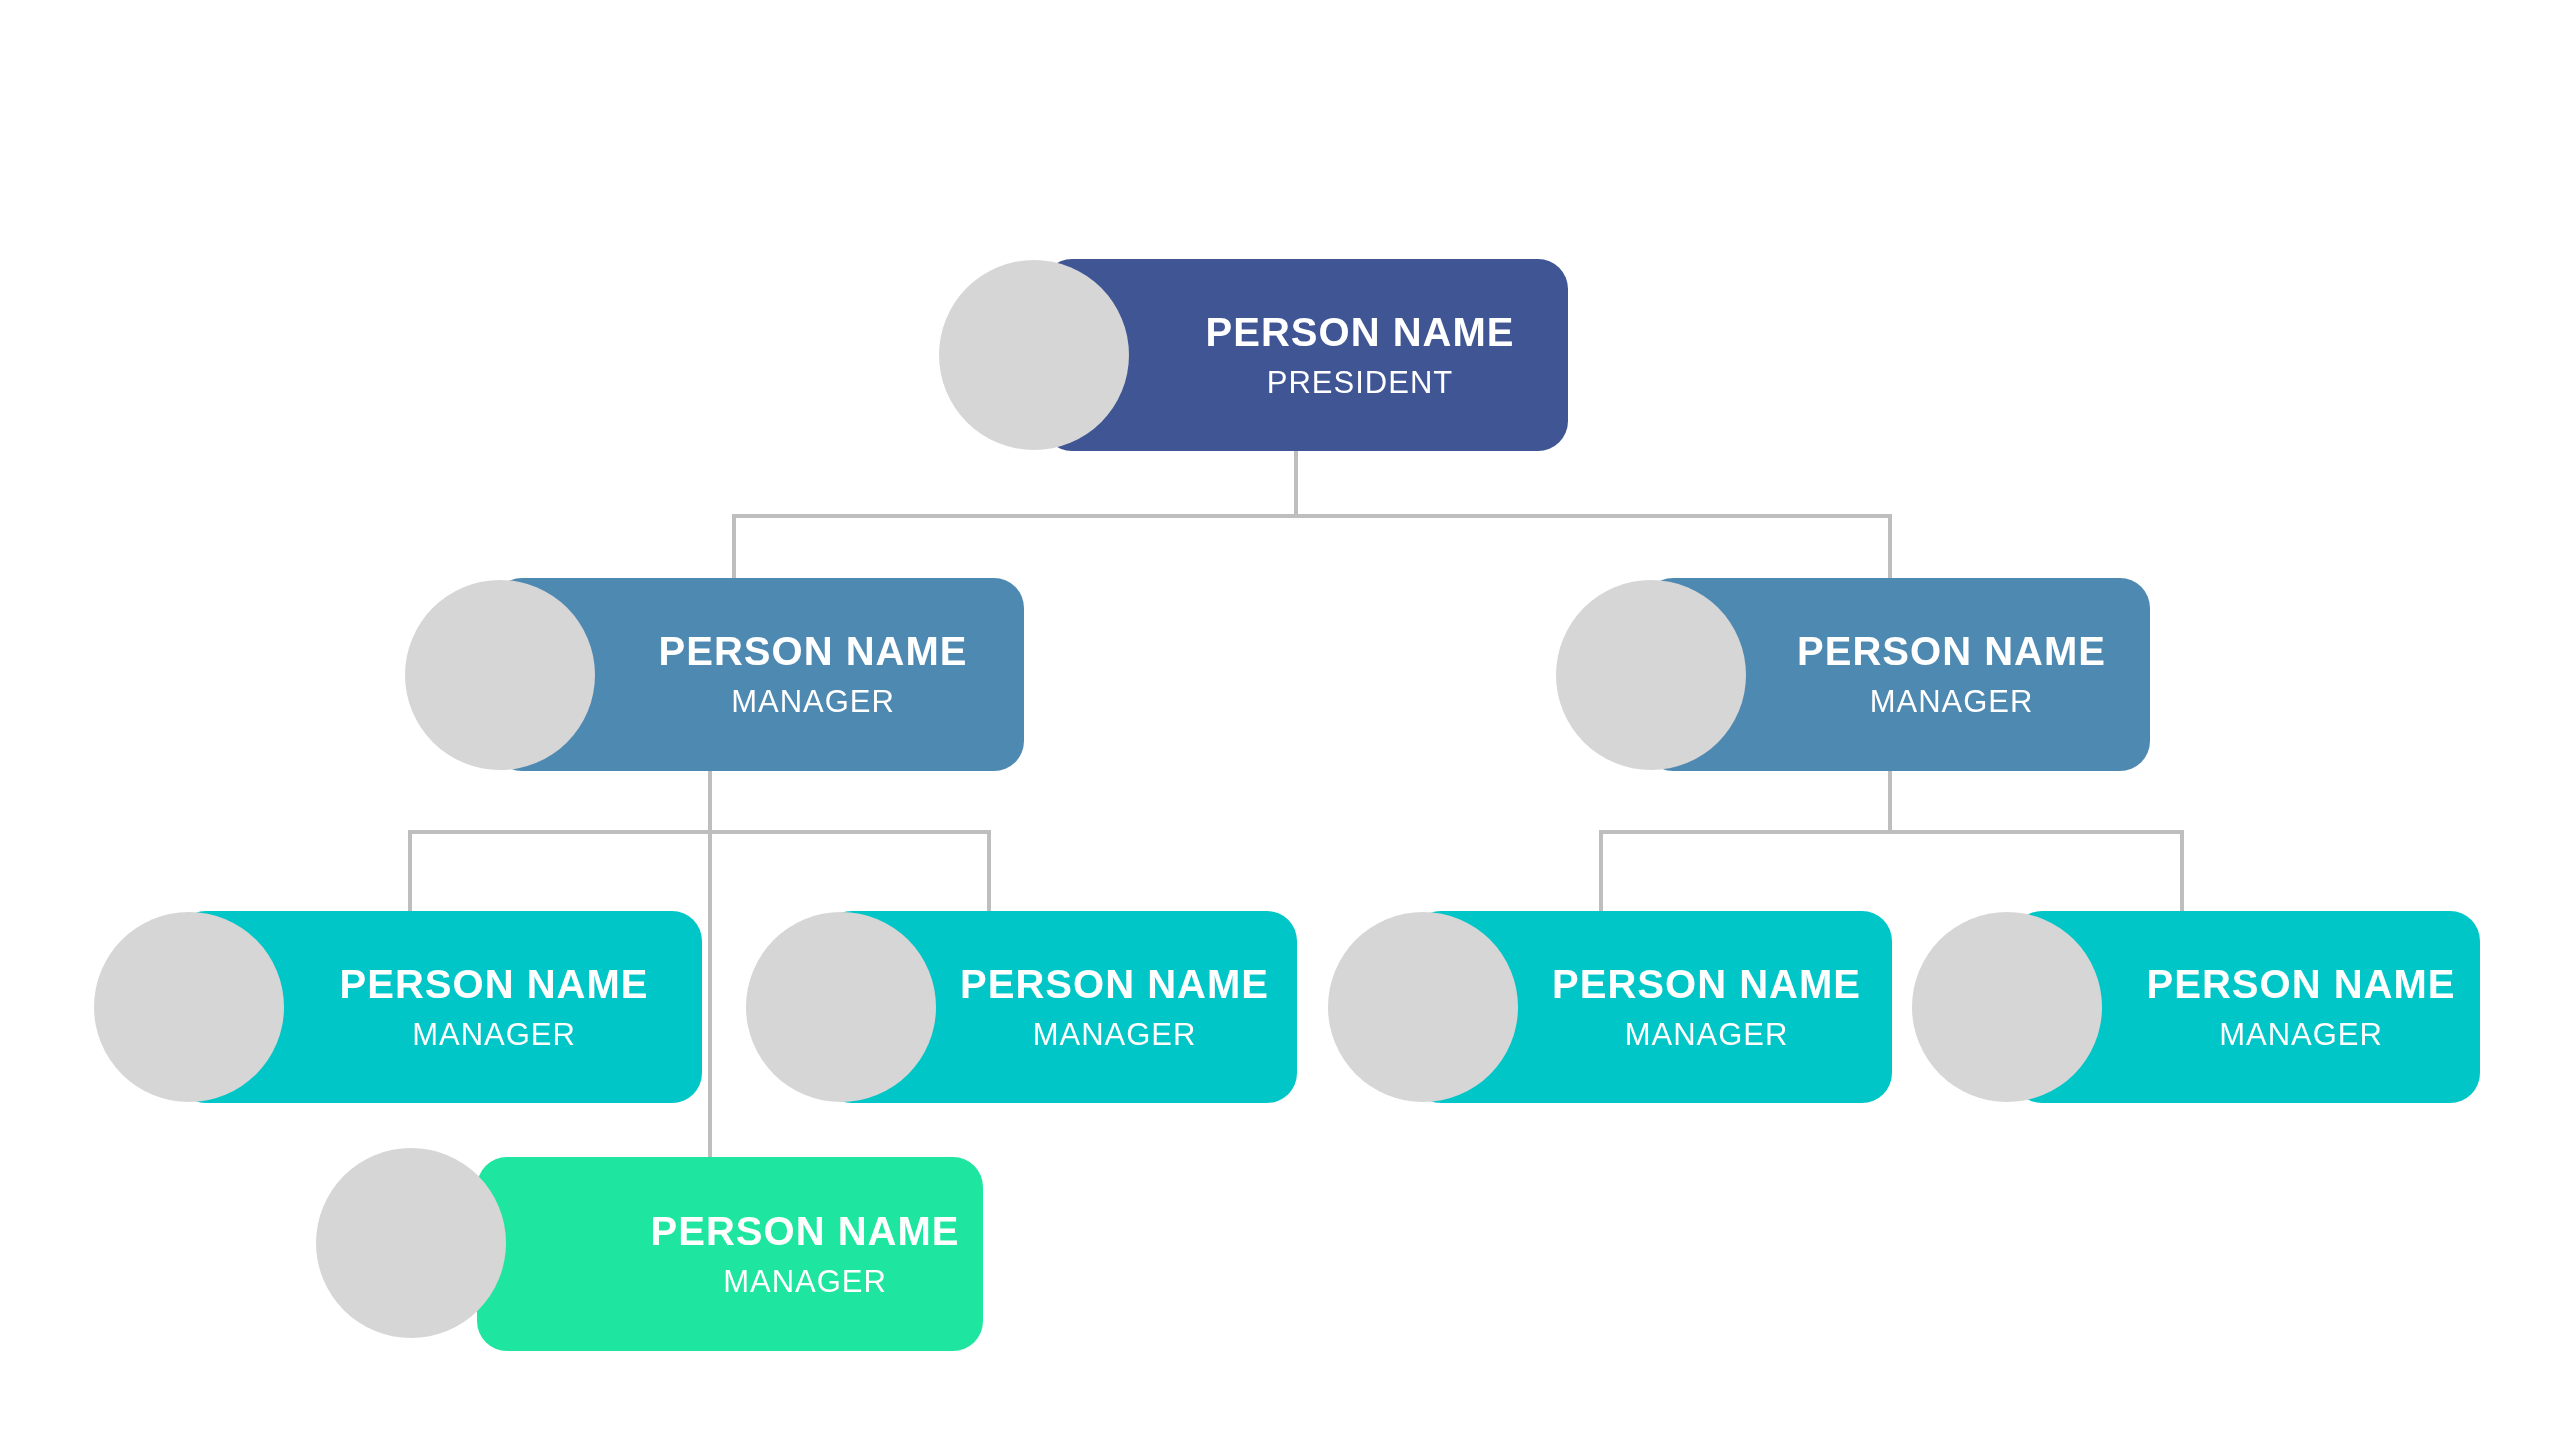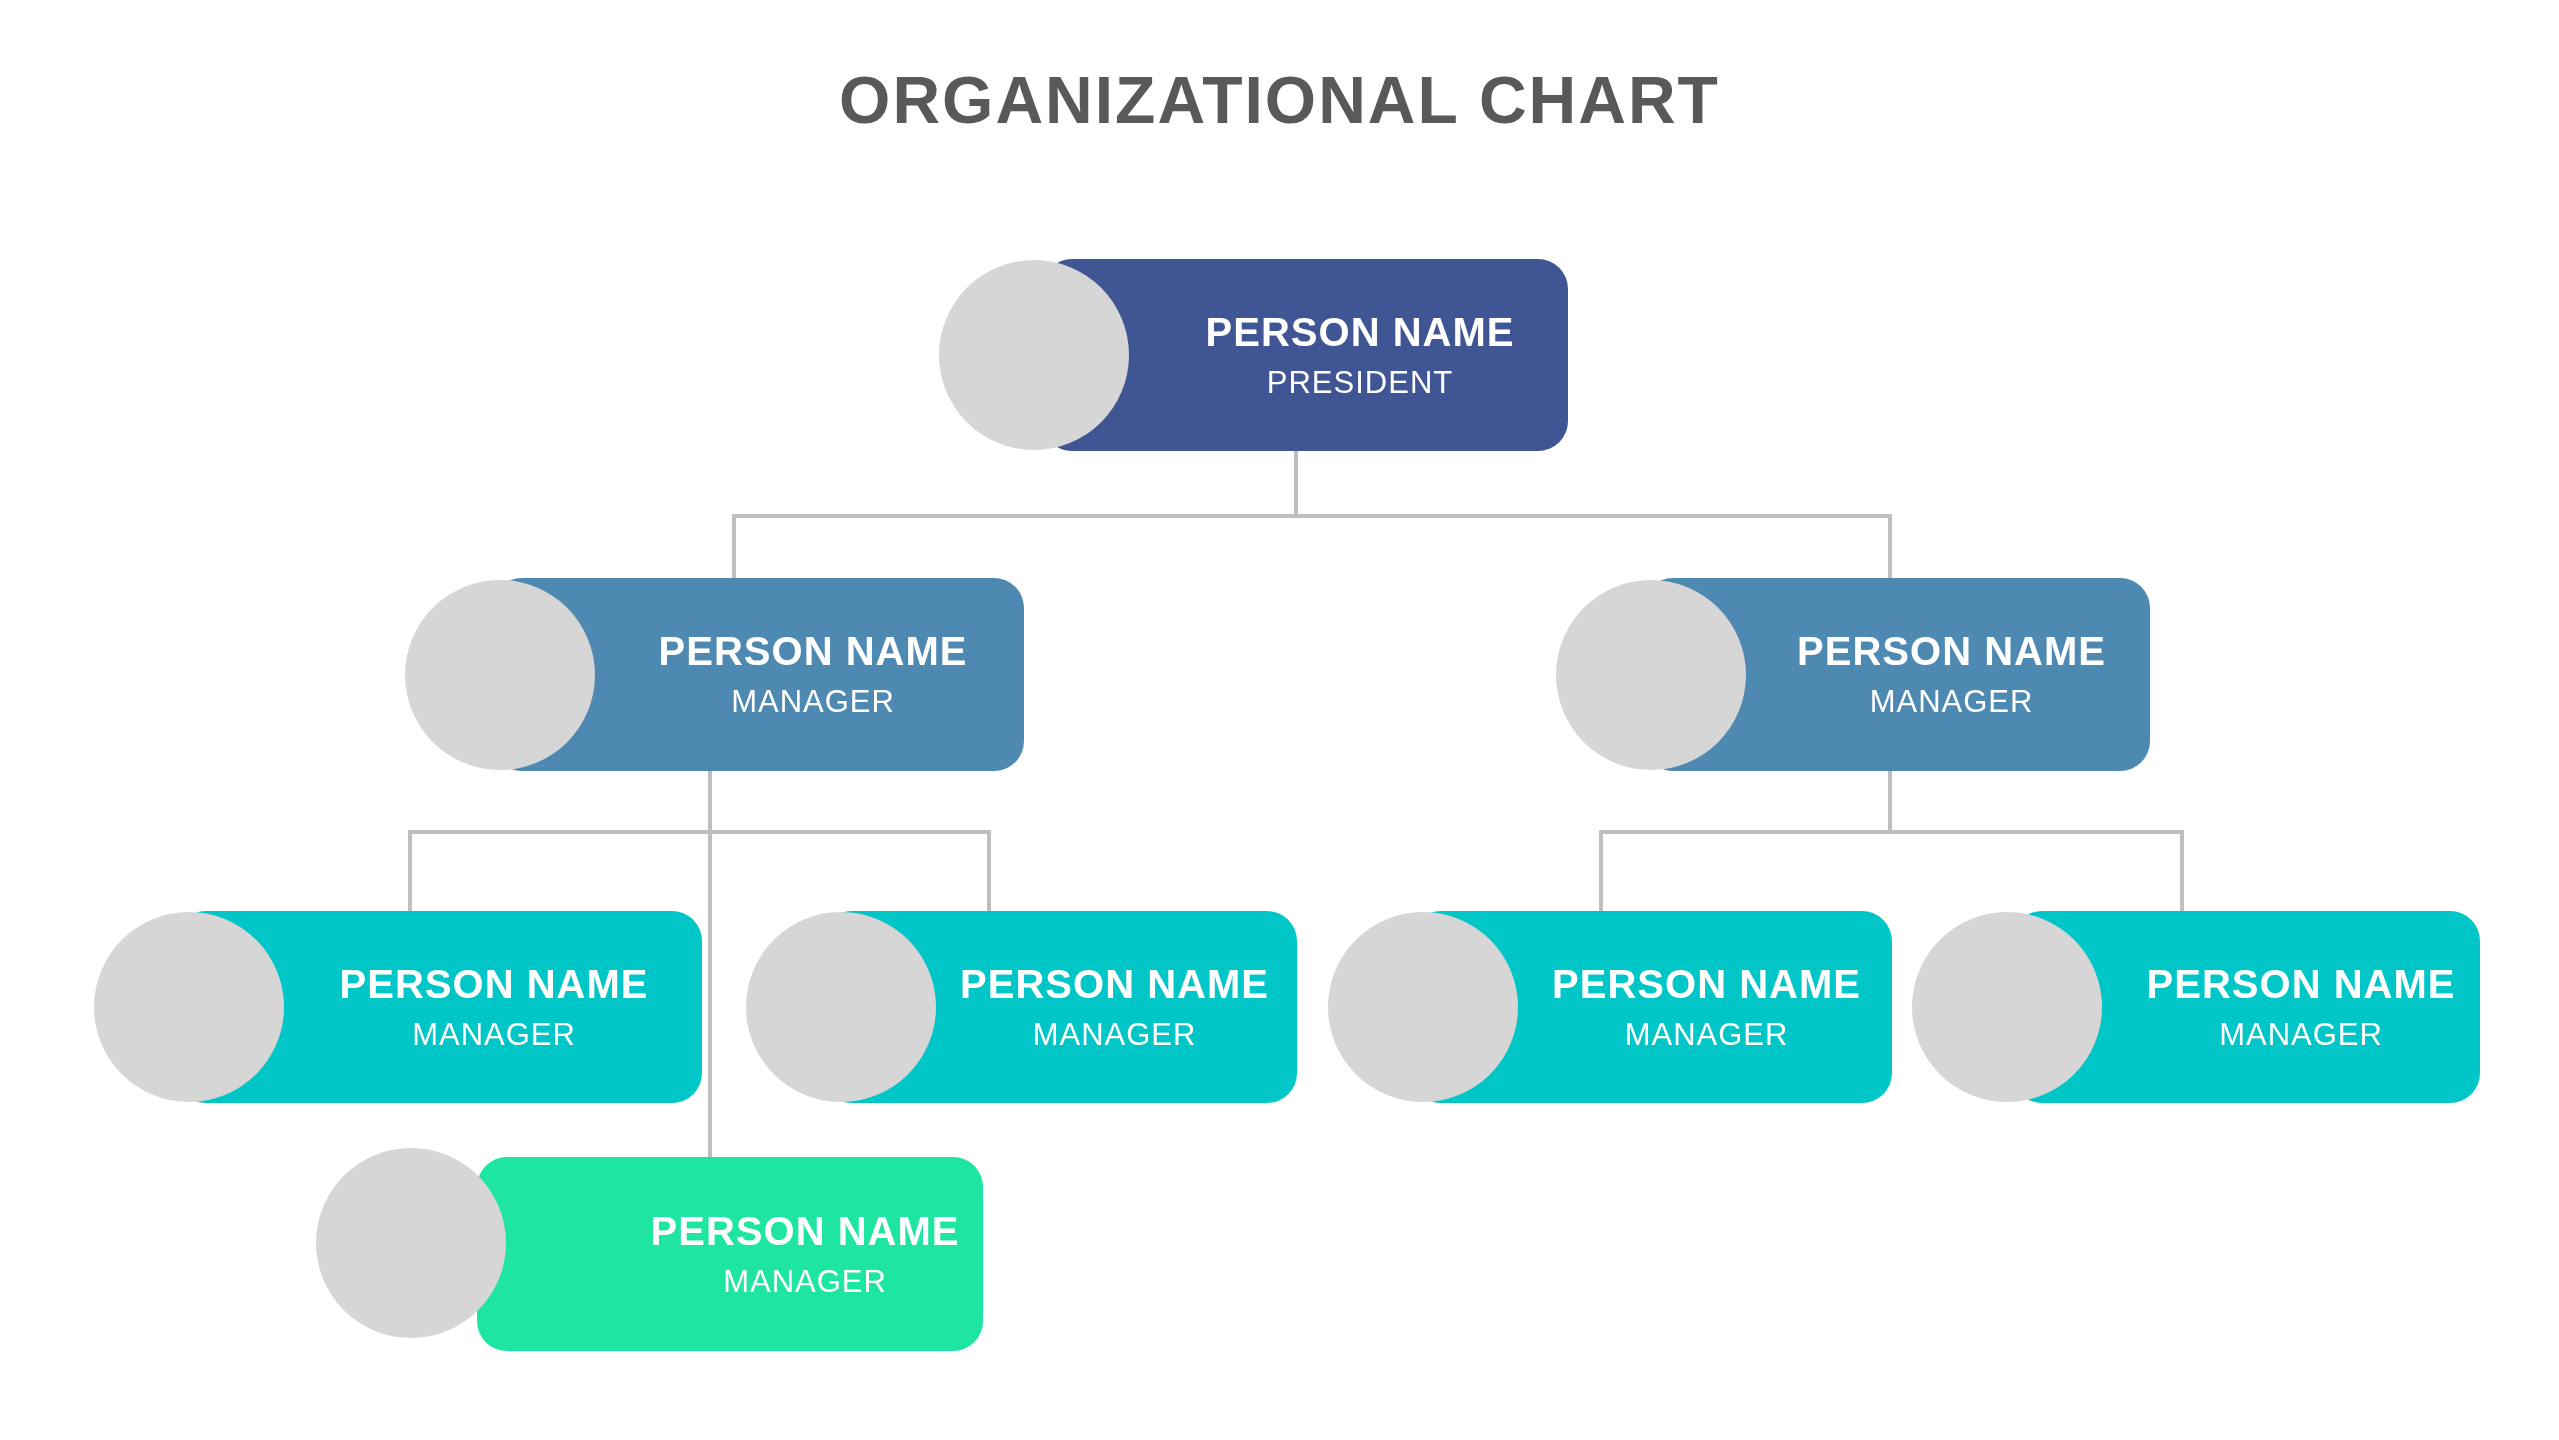--- a/index.html
+++ b/index.html
@@ -77,21 +77,20 @@
     background: var(--avatar, #D6D6D6);
     top: 50%;
     transform: translateY(-50%);
   }
 </style>
 </head>
 <body>
 
 <div class="canvas">
 
-  <h1 class="chart-title">ORGANIZATIONAL CHART</h1>
 
   <div class="line v" style="left:1294px; top:451px; height:65px;"></div>
   <div class="line h" style="left:732px; top:514px; width:1160px;"></div>
   <div class="line v" style="left:732px; top:516px; height:62px;"></div>
   <div class="line v" style="left:1888px; top:516px; height:62px;"></div>
 
   <div class="line v" style="left:708px; top:771px; height:386px;"></div>
   <div class="line h" style="left:408px; top:830px; width:583px;"></div>
   <div class="line v" style="left:408px; top:832px; height:79px;"></div>
   <div class="line v" style="left:987px; top:832px; height:79px;"></div>

